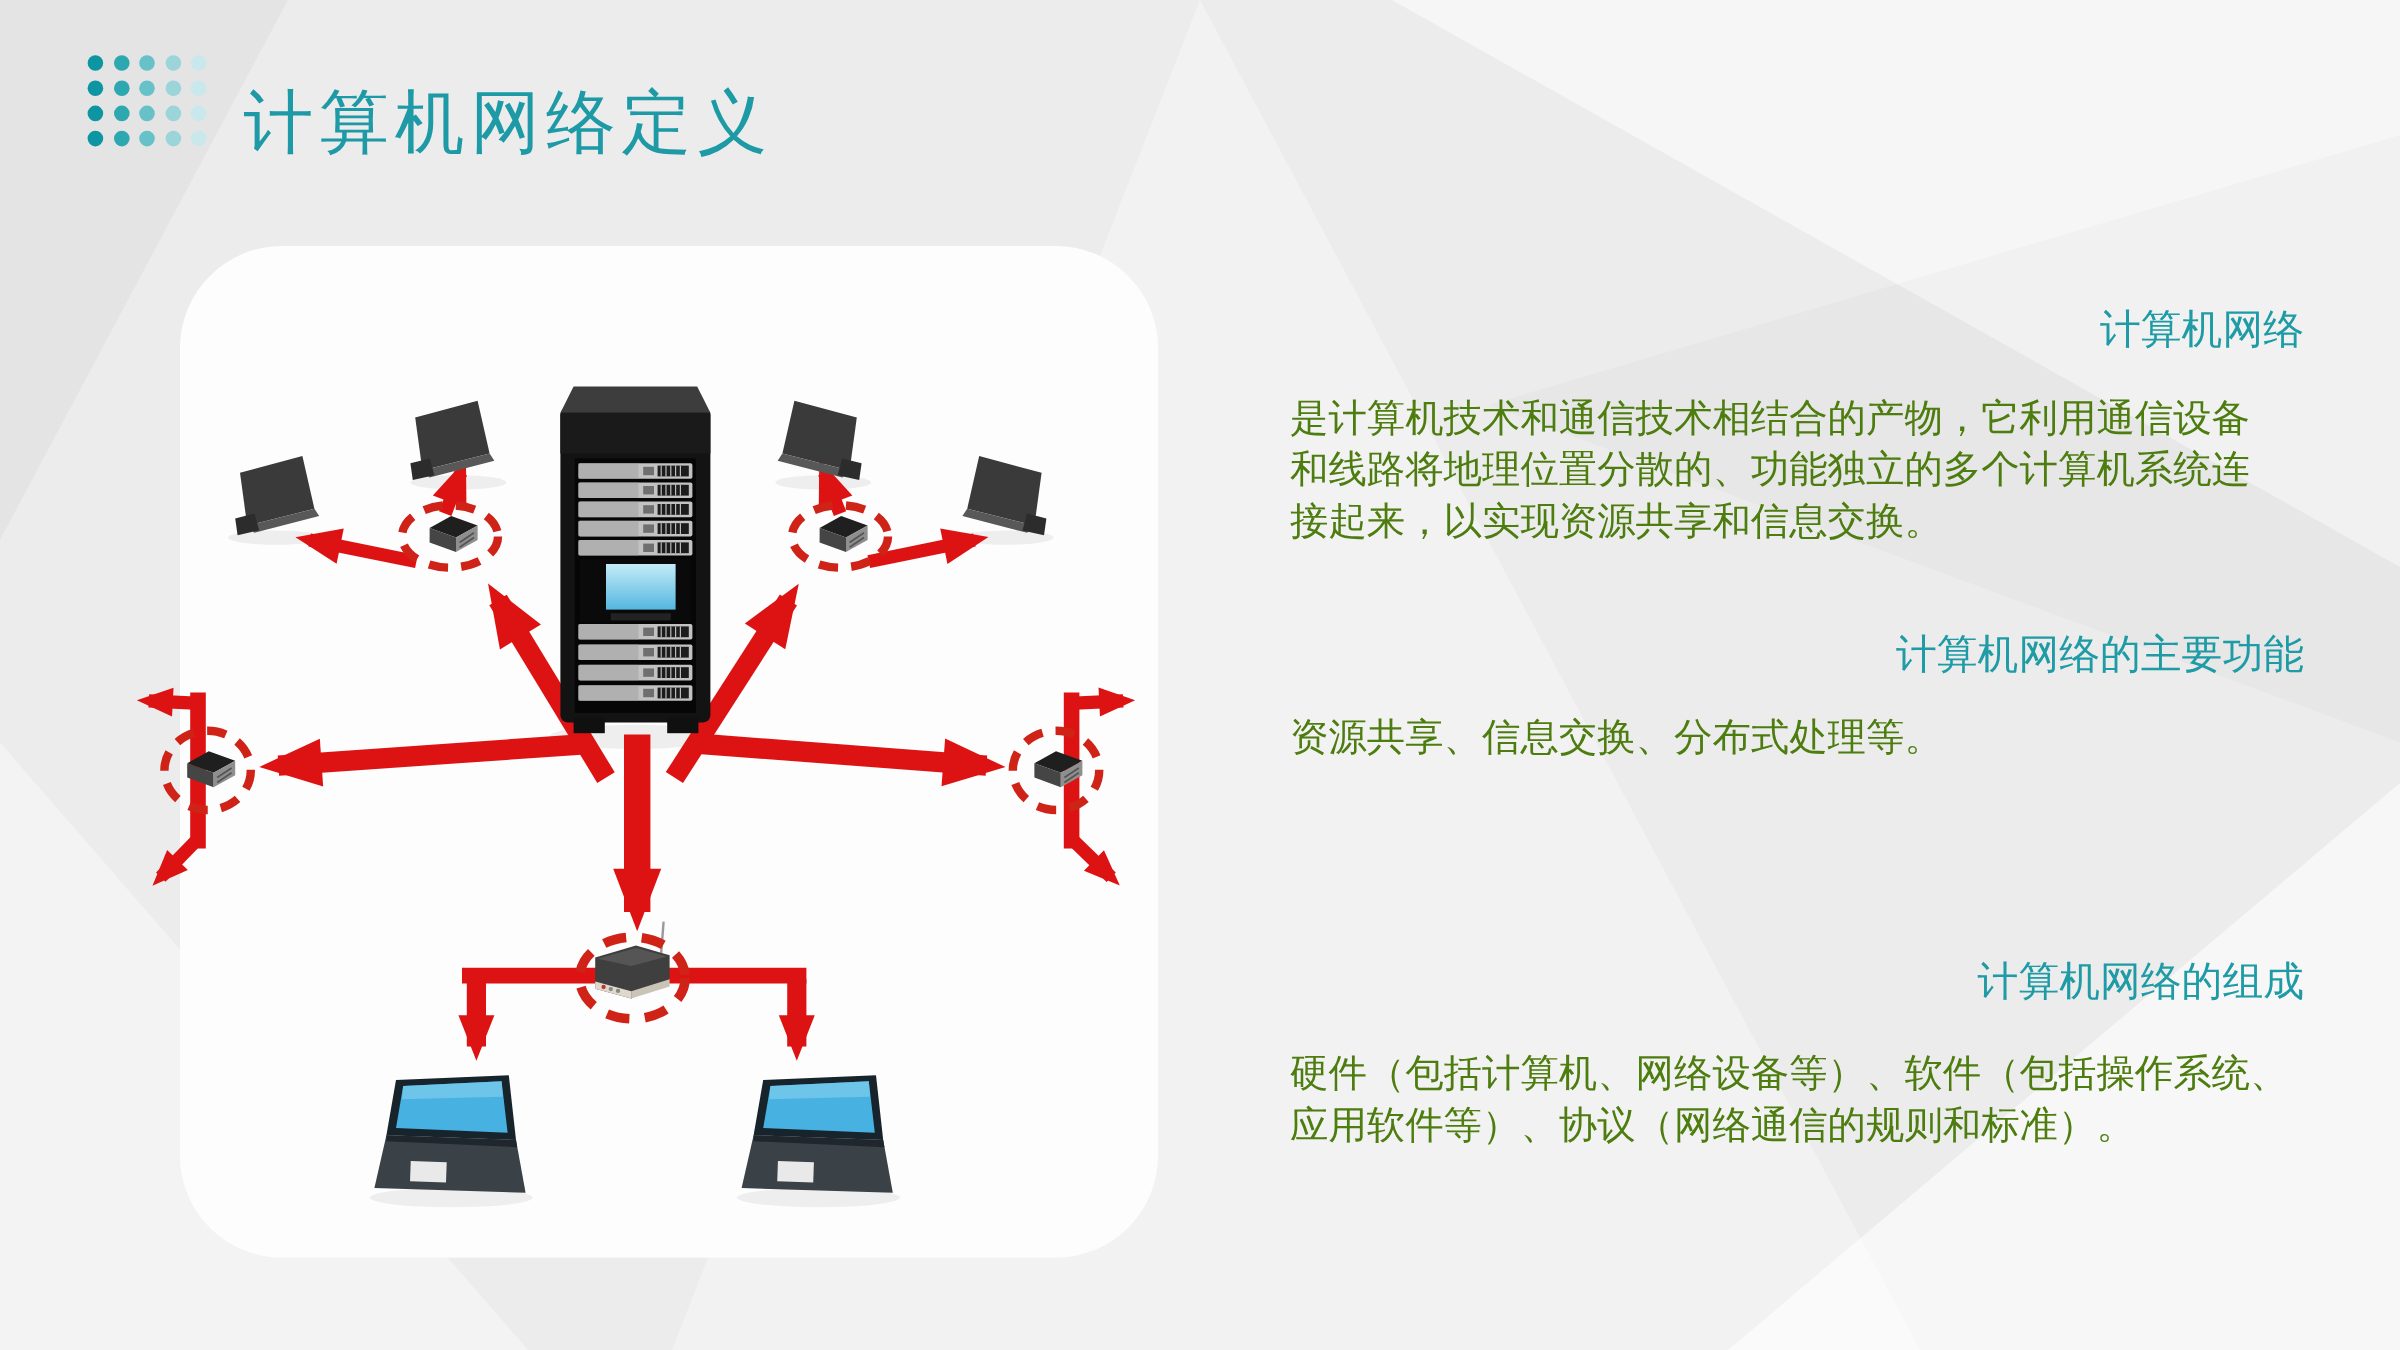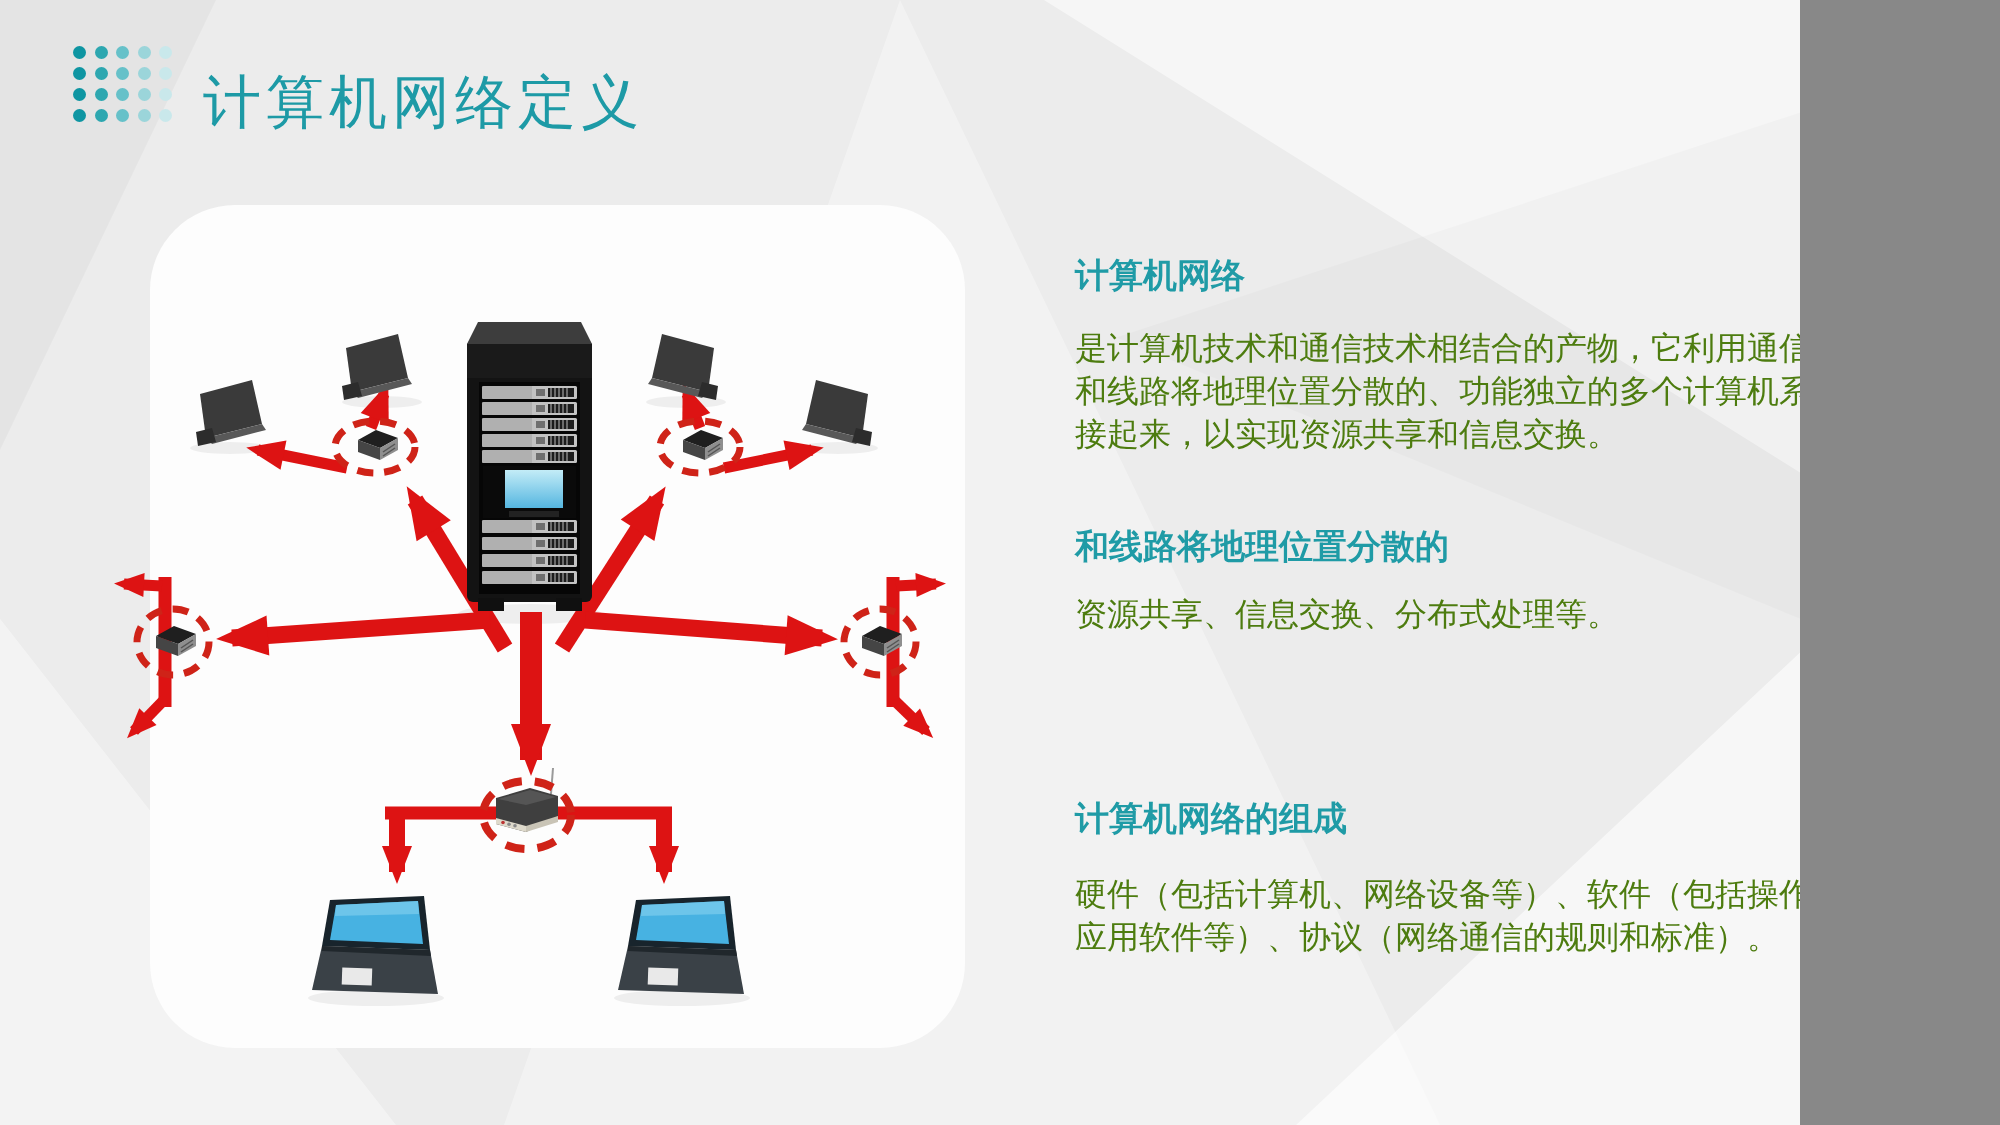--- a/index.html
+++ b/index.html
@@ -1,17 +1,17 @@
 <!DOCTYPE html>
 <html><head>
 <meta charset="utf-8">
 <style>
   html,body{margin:0;padding:0;background:#888;}
   .slide{
-    position:relative;width:1800px;height:1125px;overflow:hidden;
+    position:relative;width:2000px;height:1125px;overflow:hidden;
     background:#ececec;
     font-family:"Liberation Serif","DejaVu Serif",serif;
   }
   
   .facet{position:absolute;inset:0;pointer-events:none;}
   .f1{background:rgba(255,255,255,.55);clip-path:polygon(58% 0,100% 0,100% 42%);}
   .f2{background:rgba(255,255,255,.35);clip-path:polygon(50% 0,80% 100%,28% 100%);}
   .f3{background:rgba(0,0,0,.03);clip-path:polygon(0 0,12% 0,0 40%);}
   .f4{background:rgba(255,255,255,.6);clip-path:polygon(72% 100%,100% 58%,100% 100%);}
   .f5{background:rgba(0,0,0,.02);clip-path:polygon(100% 10%,100% 55%,62% 30%);}
@@ -31,22 +31,23 @@
   }
 
   .card{
     position:absolute;left:150px;top:205px;width:815px;height:843px;
     background:#fdfdfd;border-radius:85px;
   }
   .diagram{position:absolute;left:95px;top:300px;width:890px;height:720px;overflow:visible;}
 
   .section{position:absolute;left:1075px;width:845px;}
   .sec-heading{
-    font-size:34px;color:#1f9ba6;line-height:40px;font-weight:700;
+    font-size:34px;color:#1f9ba6;line-height:40px;font-weight:400;
     white-space:nowrap;
+    text-align:right;
   }
   .sec-body{
     font-size:32px;color:#4d7c0f;line-height:43px;font-weight:400;
     white-space:pre-line;
   }
   .s1h{top:256px;} .s1b{top:327px;}
   .s2h{top:527px;} .s2b{top:593px;}
   .s3h{top:799px;} .s3b{top:873px;}
 </style>
 </head>
@@ -224,19 +225,19 @@
 
     <use href="#lapB" transform="translate(320,896)"></use>
     <use href="#lapB" transform="translate(626,896)"></use>
   </svg>
 
   <div class="section s1h sec-heading">计算机网络</div>
   <div class="section s1b sec-body">是计算机技术和通信技术相结合的产物，它利用通信设备
 和线路将地理位置分散的、功能独立的多个计算机系统连
 接起来，以实现资源共享和信息交换。</div>
 
-  <div class="section s2h sec-heading">和线路将地理位置分散的</div>
+  <div class="section s2h sec-heading">计算机网络的主要功能</div>
   <div class="section s2b sec-body">资源共享、信息交换、分布式处理等。</div>
 
   <div class="section s3b sec-body">硬件（包括计算机、网络设备等）、软件（包括操作系统、
 应用软件等）、协议（网络通信的规则和标准）。</div>
   <div class="section s3h sec-heading">计算机网络的组成</div>
 </div>
 
 </body></html>

